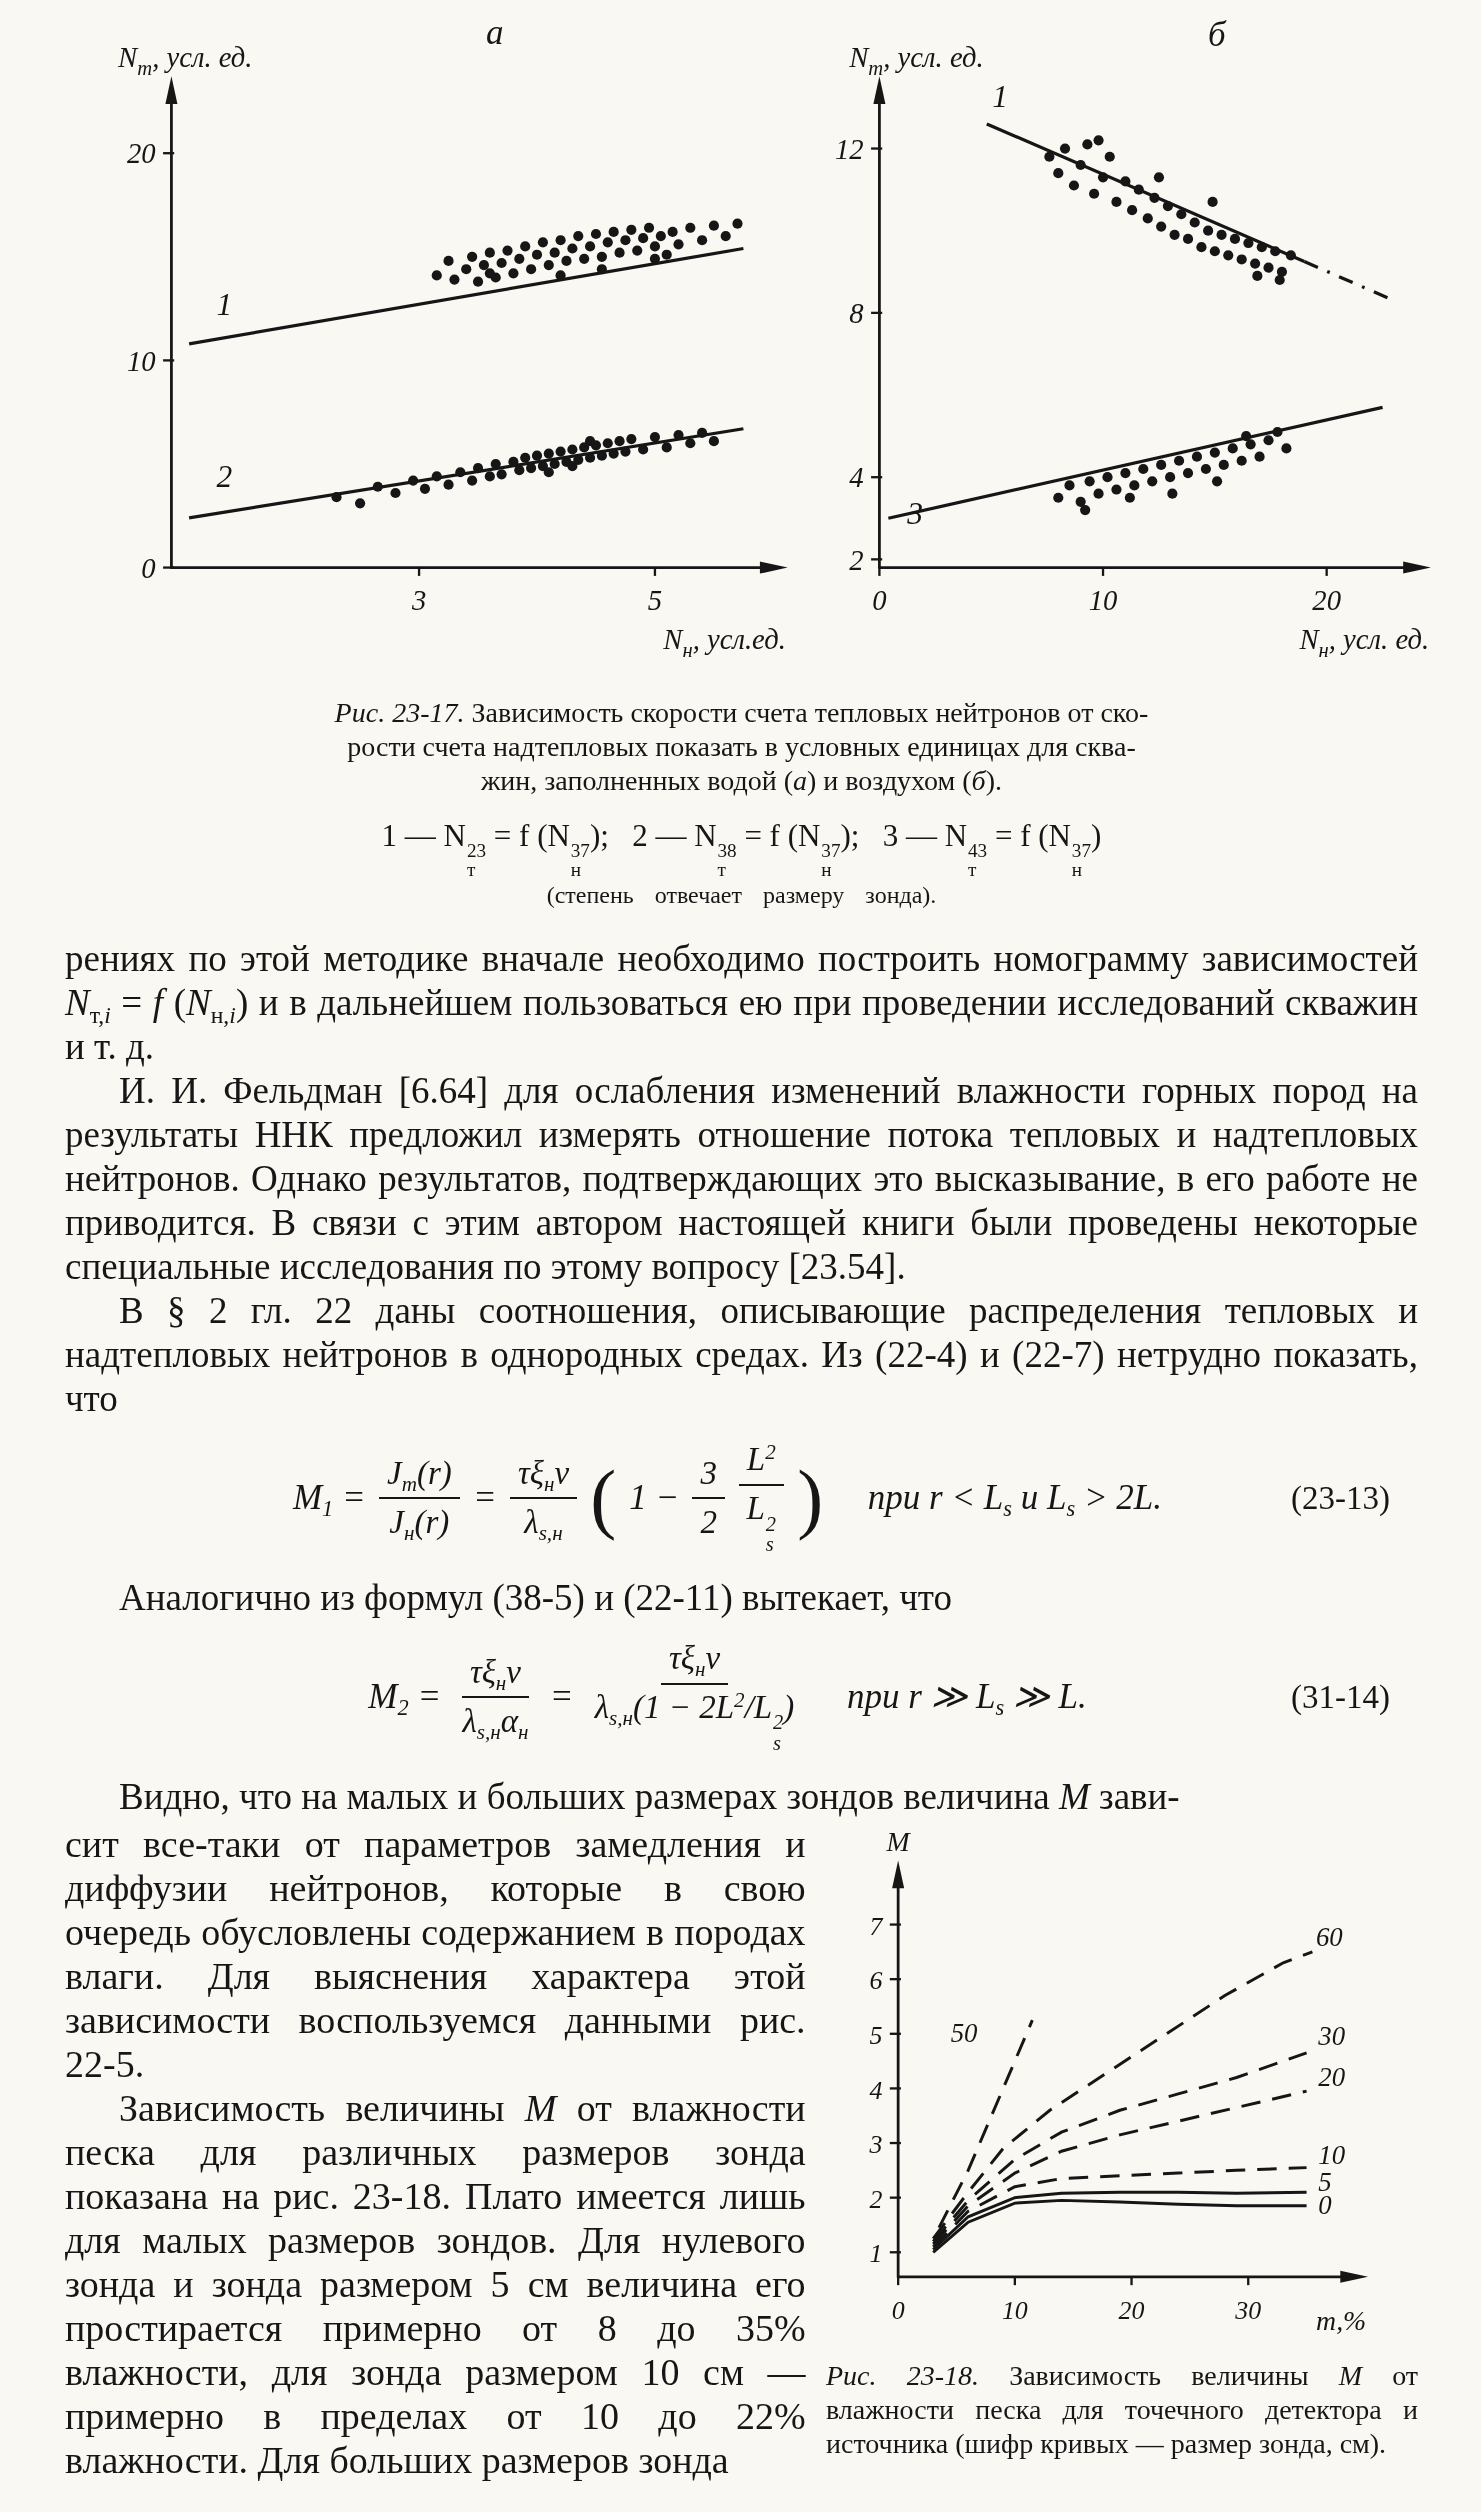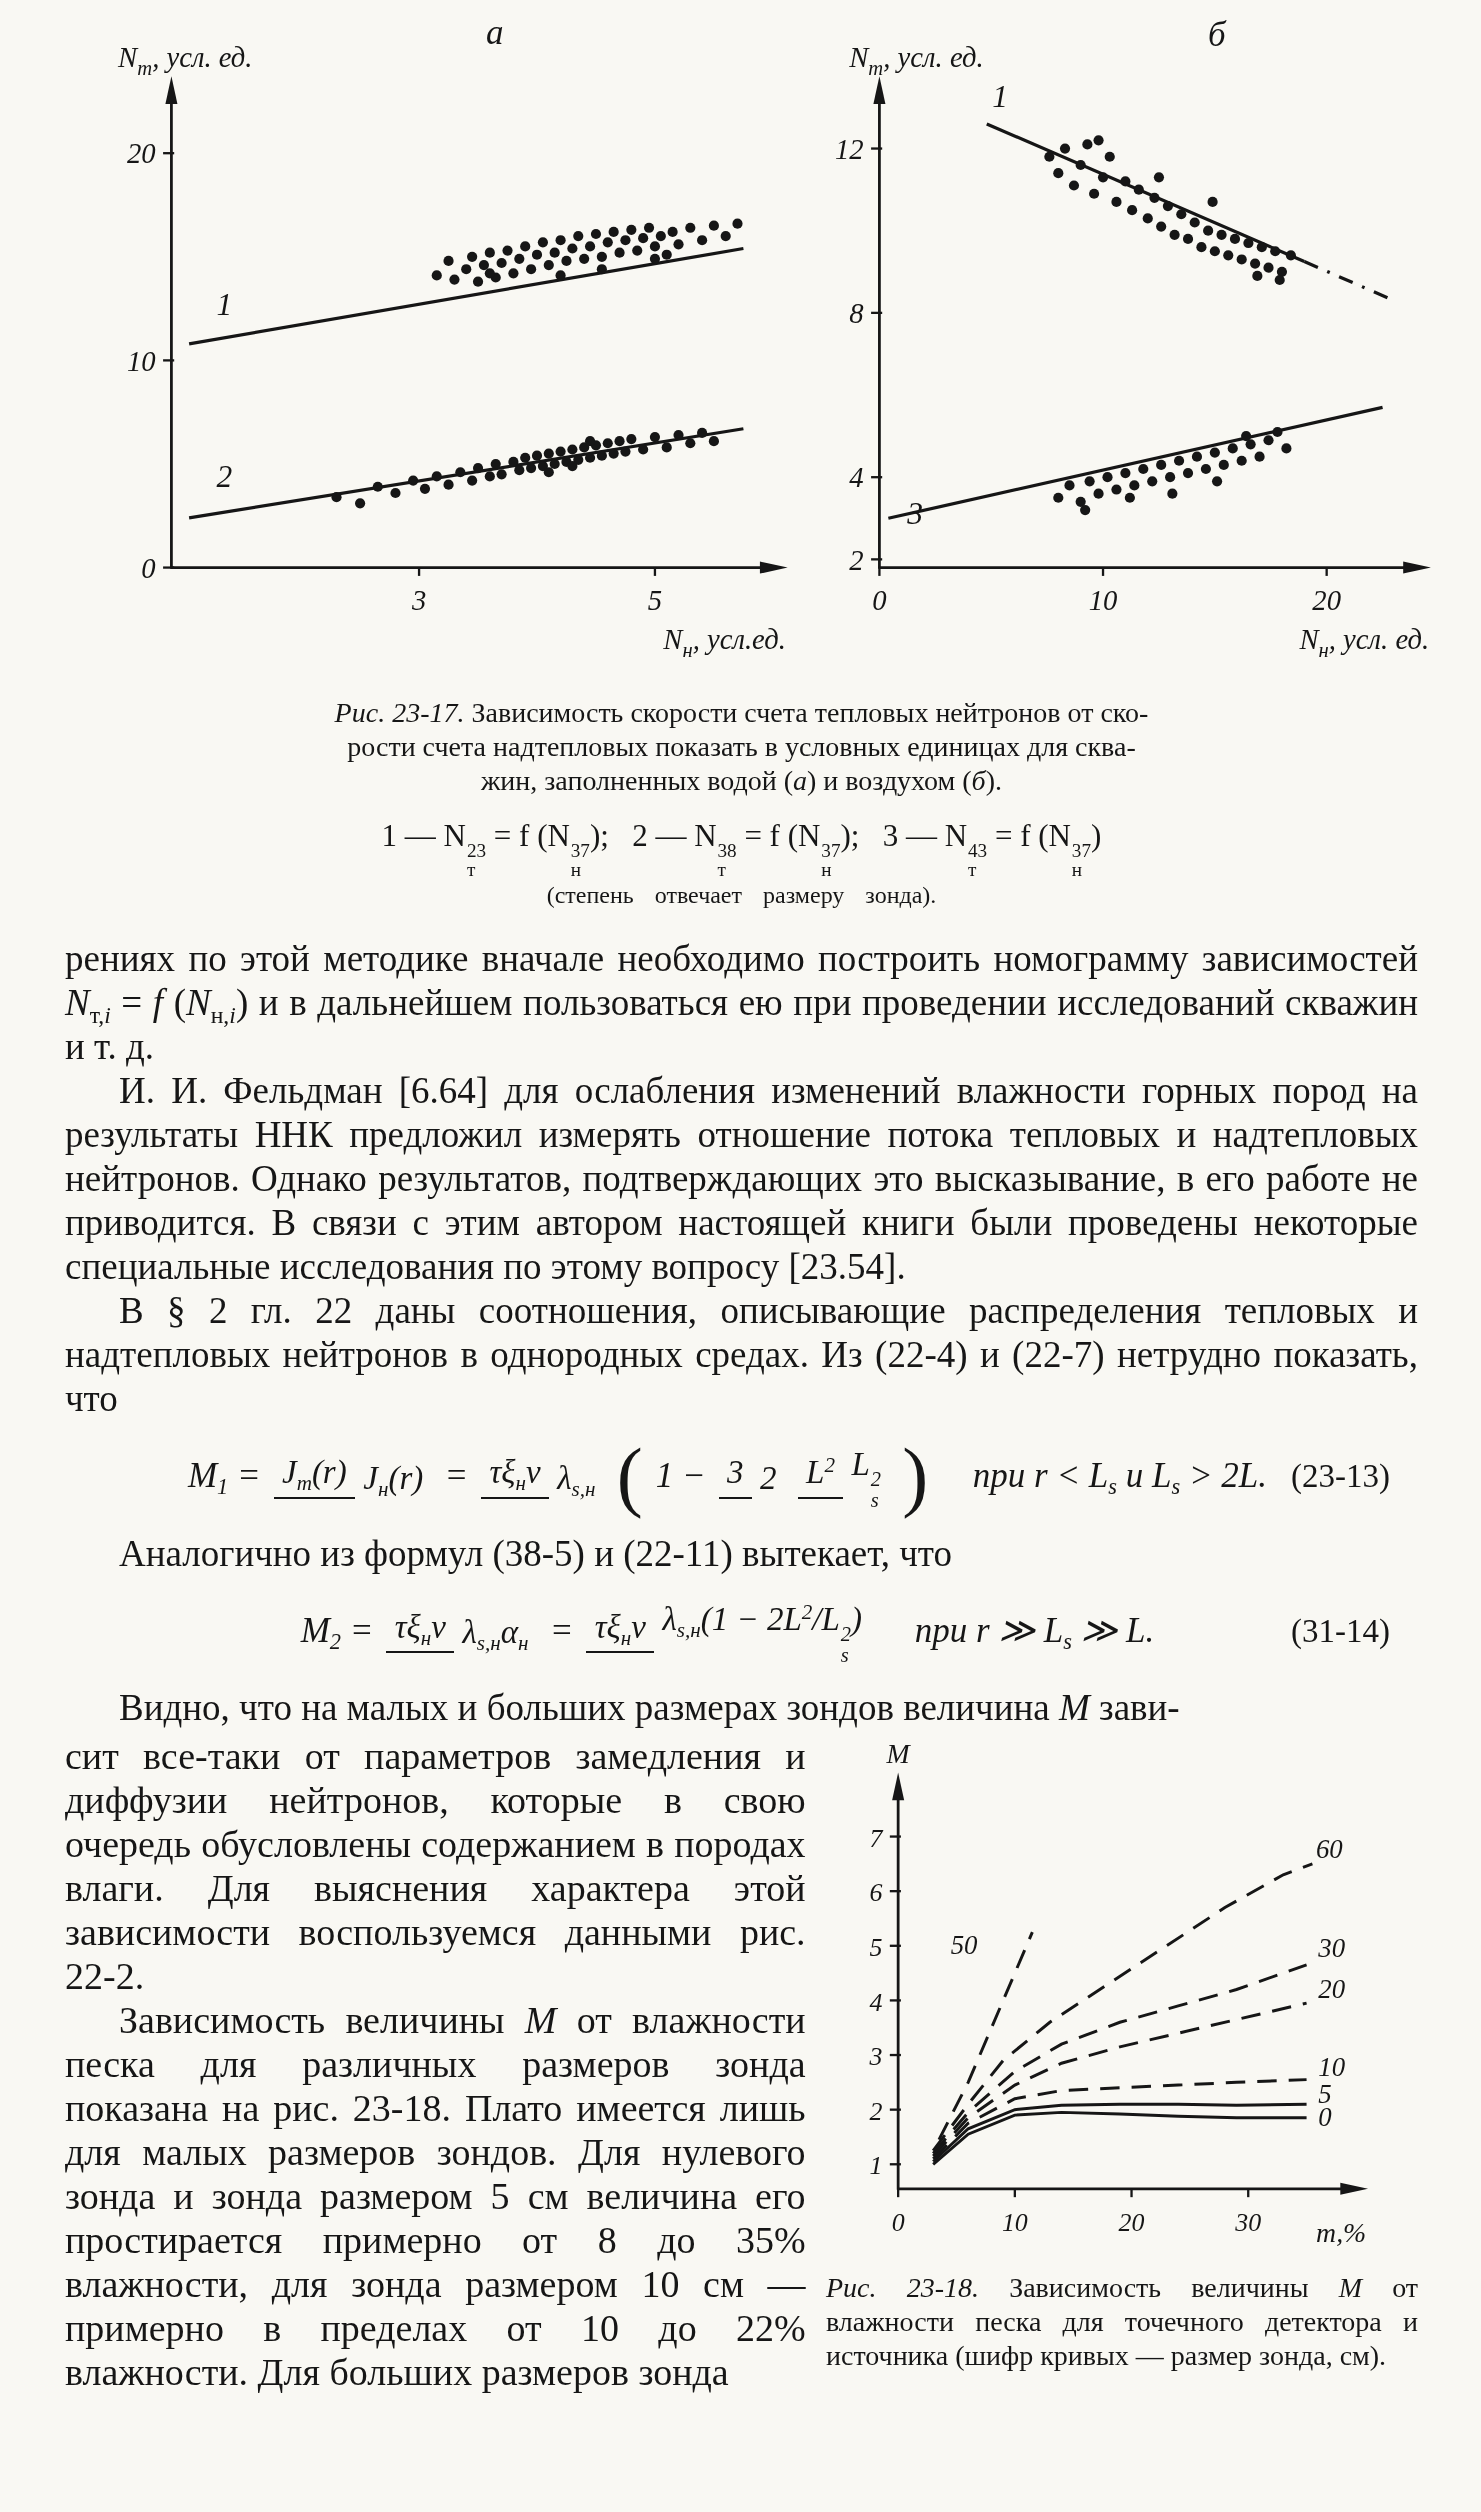--- a/index.html
+++ b/index.html
@@ -27,21 +27,21 @@
 
   sub,sup{font-size:64%;line-height:0}
   sub{vertical-align:-0.32em}
   sup{vertical-align:0.5em}
   .supsub{display:inline-flex;flex-direction:column;align-items:flex-start;
           font-size:62%;line-height:1.02;vertical-align:-0.55em;margin-left:0.9px}
 
   .eq-row{display:flex;align-items:center;justify-content:center;gap:13px;
           margin:20.4px 28px 20.4px 0;font-size:35px;font-style:italic;position:relative}
   .eq-tag{position:absolute;right:0;top:50%;transform:translateY(-50%);font-style:normal;font-size:33px}
-  .frac{display:inline-flex;flex-direction:row;align-items:center;text-align:center;
+  .frac{display:inline-flex;flex-direction:column;align-items:center;text-align:center;
         font-size:33px;line-height:1.15}
   .frac .num{padding:0 8.3px 4.6px;border-bottom:2.8px solid #161616}
   .frac .den{padding:4.6px 8.3px 0}
   .bigp{font-size:78px;font-weight:300;line-height:0.9;font-style:normal}
   .cond{margin-left:31.5px}
 
   .two-col{display:flex;gap:20.4px;margin-top:3.7px}
   .col-left{width:741px;font-size:38px;line-height:44px;text-align:justify;hyphens:auto}
   .col-left p{margin:0;text-indent:54px}
   .col-left p.noindent{text-indent:0}
@@ -351,21 +351,21 @@
               </span>)</span>
         </span>
         <span class="cond">при r ≫ L<sub><i>s</i></sub> ≫ L.</span>
         <span class="eq-tag">(31-14)</span>
       </div>
 
       <p>Видно, что на малых и больших размерах зондов величина <i>М</i> зави-</p>
 
       <div class="two-col">
         <div class="col-left">
-          <p class="noindent">сит все-таки от параметров замедления и диффузии нейтронов, которые в свою очередь обусловлены содержанием в породах влаги. Для выяснения характера этой зависимости воспользуемся данными рис. 22-2.</p>
+          <p class="noindent">сит все-таки от параметров замедления и диффузии нейтронов, которые в свою очередь обусловлены содержанием в породах влаги. Для выяснения характера этой зависимости воспользуемся данными рис. 22-5.</p>
           <p>Зависимость величины <i>М</i> от влажности песка для различных размеров зонда показана на рис. 23-18. Плато имеется лишь для малых размеров зондов. Для нулевого зонда и зонда размером 5 см величина его простирается примерно от 8 до 35% влажности, для зонда размером 10 см — примерно в пределах от 10 до 22% влажности. Для больших размеров зонда</p>
         </div>
         <div class="col-right">
           <svg class="chart chart-small" style="position:static;font-size:40px" width="592" height="518" viewBox="0 0 640 560">
               <line x1="78" y1="483" x2="78" y2="54" stroke="#161616" stroke-width="3"></line>
               <line x1="77" y1="482" x2="564" y2="482" stroke="#161616" stroke-width="3"></line>
               <polygon points="78,32 71.5,62 84.5,62" fill="#161616"></polygon>
               <polygon points="586,482 556,475.5 556,488.5" fill="#161616"></polygon>
               <line x1="69" y1="455.42857142857144" x2="81" y2="455.42857142857144" stroke="#161616" stroke-width="2.5"></line>
               <text x="61" y="466.42857142857144" text-anchor="end" class="tick">1</text>

